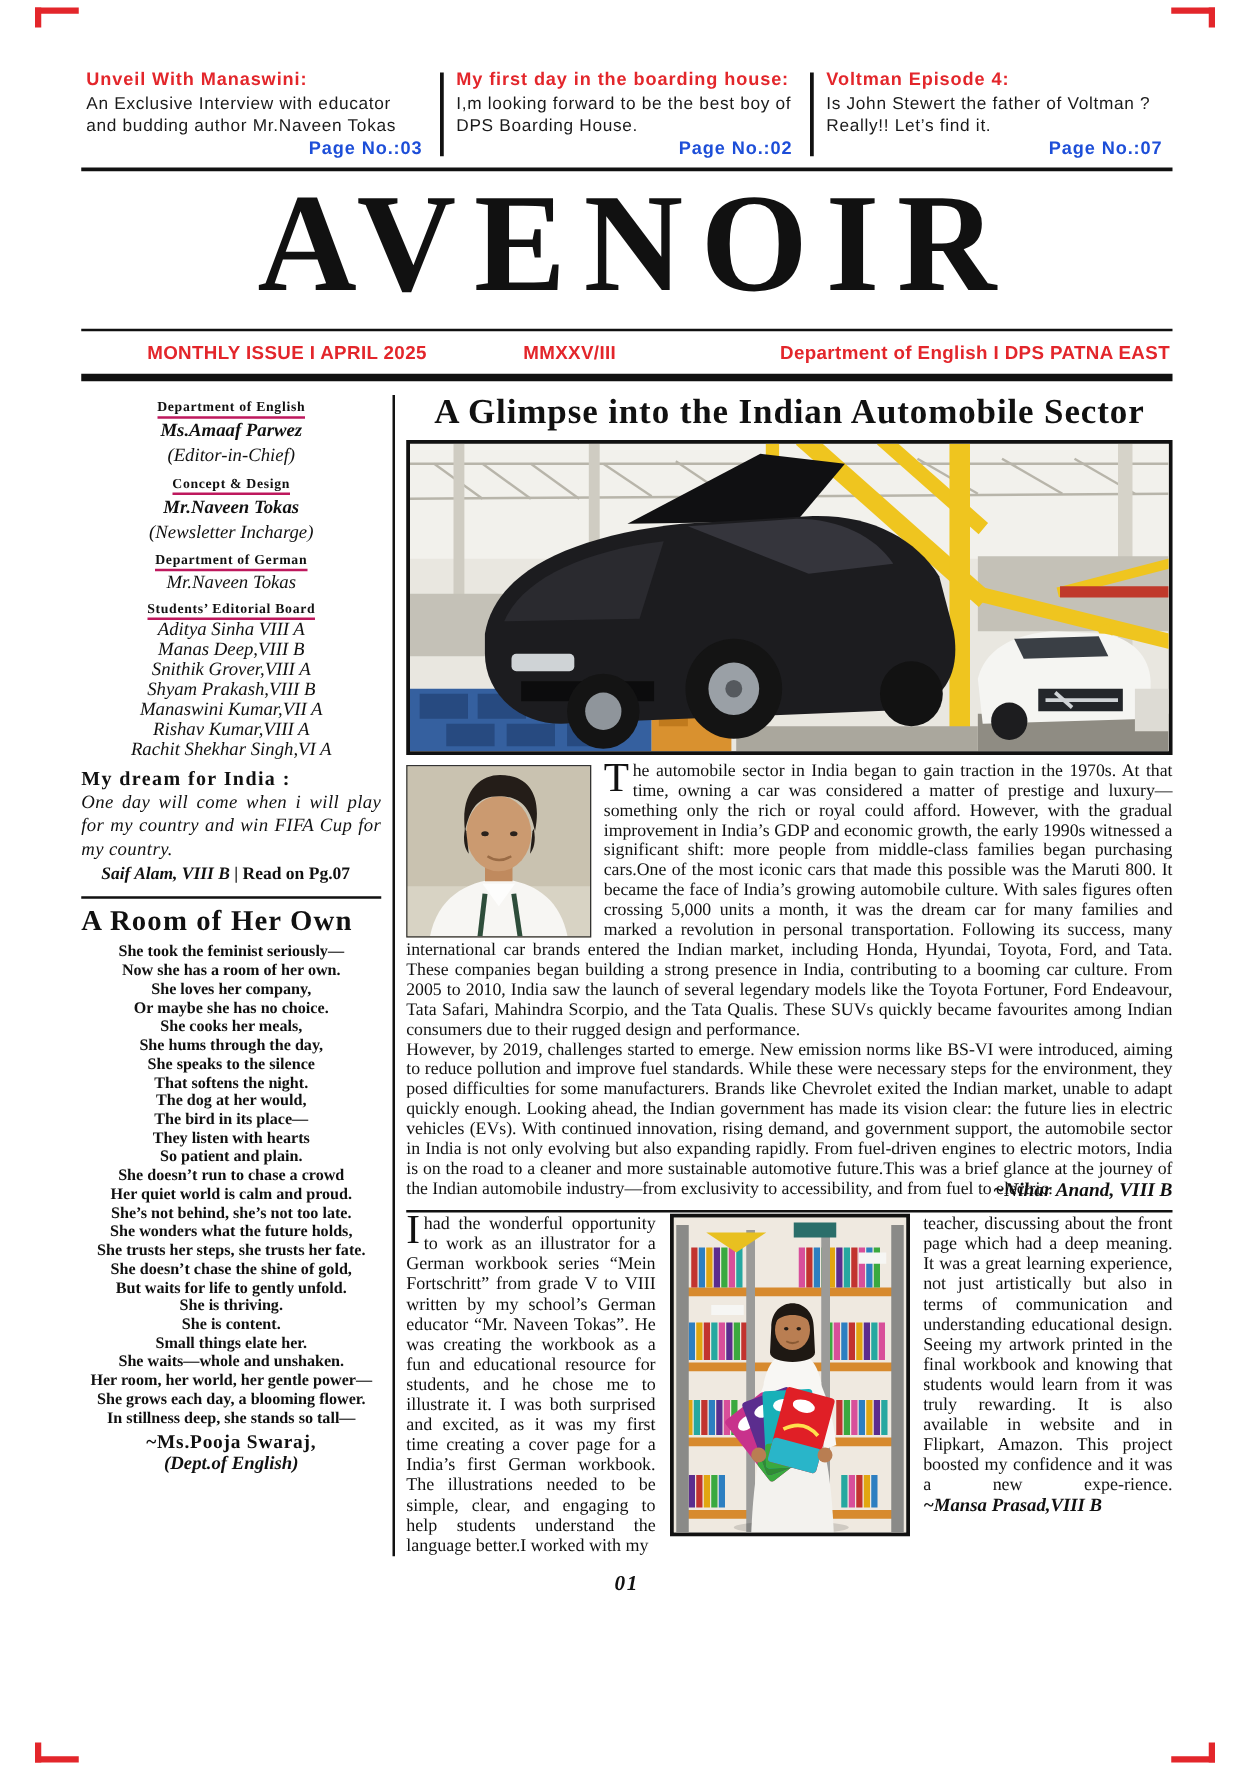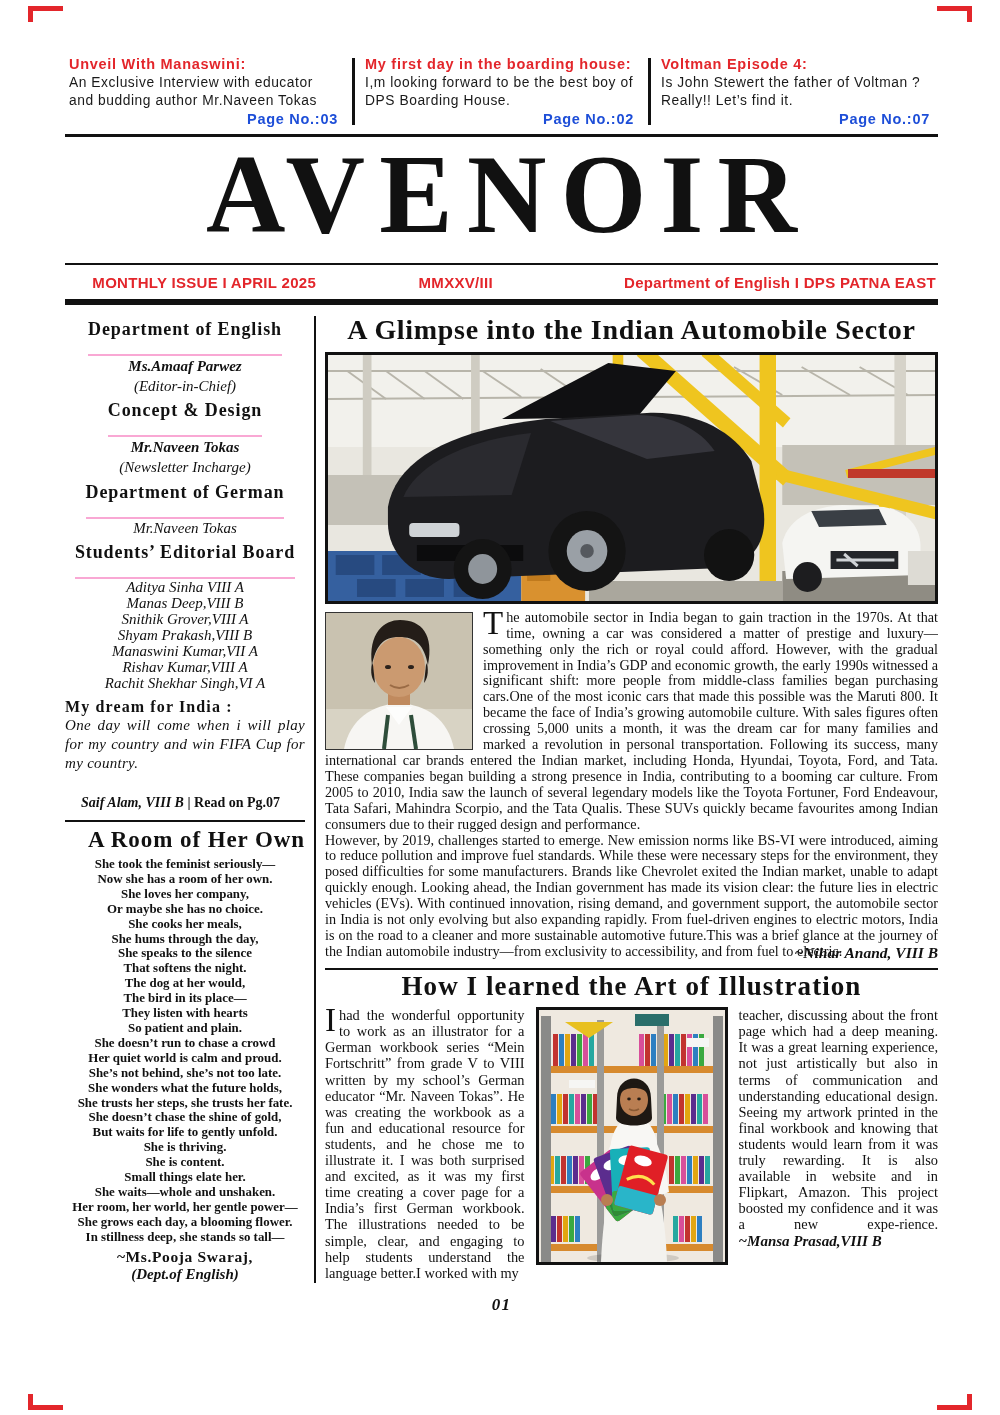--- a/index.html
+++ b/index.html
@@ -27,48 +27,48 @@
   .masthead{text-align:center;}
   .mast-title{font-family:"Liberation Serif",serif;font-weight:600;font-size:110px;line-height:1.0;
               letter-spacing:.13em;margin:2px 0 0 .13em;white-space:nowrap;transform:scaleY(1.02);}
   .mast-sub{font-family:"Liberation Sans",sans-serif;font-weight:700;font-size:30px;
             letter-spacing:.3em;margin:8px 0 0 .3em;white-space:nowrap;}
 
   
   .infobar-wrap{margin-top:14px;border-top:2px solid #111;border-bottom:6px solid #111;}
   .infobar{display:flex;align-items:center;padding:9px 2px 8px;color:#e3262b;
            font-family:"Liberation Sans",sans-serif;font-weight:700;font-size:15px;letter-spacing:.02em;}
-  .infobar .l{flex:1.2;text-align:center;}
+  .infobar .l{flex:1.2;text-align:right;}
   .infobar .c{flex:1;text-align:center;}
   .infobar .r{flex:1.6;text-align:right;}
 
   
   .content{display:flex;margin-top:9px;}
   .sidebar{width:240px;flex:none;}
   .vdiv{width:2px;background:#111;margin:2px 9px 0 9px;}
   .main{flex:1;min-width:0;}
 
   
   .sb-head{border-top:3px solid #111;border-bottom:3px solid #111;text-align:center;
            font-weight:700;font-size:20px;letter-spacing:.14em;padding:2px 0 3px;}
   .sb-sec{text-align:center;}
-  .sb-sec-head{display:inline-block;font-weight:700;font-size:18px;letter-spacing:.05em;
-               border-bottom:2px solid #f9a8d4;margin-top:6px;line-height:1.1;padding-bottom:14px;}
+  .sb-sec-head{display:inline-block;font-weight:700;font-size:11px;letter-spacing:.05em;
+               border-bottom:2px solid #be185d;margin-top:6px;line-height:1.1;padding-bottom:1px;}
   .sb-name{font-style:italic;font-weight:700;font-size:15px;line-height:1.4;}
   .sb-role{font-style:italic;font-size:15px;line-height:1.25;}
   .sb-member{font-style:italic;font-size:15px;line-height:16px;}
   .sb-head.today{margin-top:8px;}
   .dream{margin-top:7px;}
   .dream-title{font-weight:700;font-size:16px;letter-spacing:.07em;}
   .dream-body{font-style:italic;font-size:15px;line-height:1.25;text-align:justify;letter-spacing:.02em;}
-  .dream-byline{font-size:14px;margin-top:22px;padding-left:16px;}
+  .dream-byline{font-size:14px;margin-top:2px;padding-left:16px;}
   .dream-author{font-weight:700;font-style:italic;}
   .dream-readon{font-weight:700;}
   .sb-rule{height:2.5px;background:#111;margin:9px 0 5px;}
-  .poem-title{font-size:23px;font-weight:700;text-align:right;letter-spacing:.04em;margin:0 0 4px;}
+  .poem-title{font-size:23px;font-weight:700;text-align:left;letter-spacing:.04em;margin:0 0 4px;}
   .poem-line{font-size:12.9px;font-weight:700;line-height:14.9px;text-align:center;}
   .poem-author{font-weight:700;font-size:15.5px;text-align:center;margin-top:3px;letter-spacing:.04em;}
   .poem-dept{font-weight:700;font-style:italic;font-size:15px;text-align:center;}
 
   
   .a1-title{font-size:28px;font-weight:700;letter-spacing:.025em;text-align:center;
             white-space:nowrap;margin:0 0 6px;}
   .photo-frame{border:3px solid #111;overflow:hidden;background:#e8e6df;}
   .photo1{height:246px;margin-bottom:6px;}
   .photo1 svg{display:block;width:100%;height:100%;}
@@ -316,21 +316,20 @@
               <ellipse cx="85" cy="54" rx="3" ry="2" fill="#2b221c"></ellipse>
               <path d="M64,72 Q73,78 83,72" stroke="#9a6b45" stroke-width="2" fill="none"></path>
             </svg>
           </figure>
           <span class="dropcap">T</span><span>he automobile sector in India began to gain traction in the 1970s. At that time, owning a car was considered a matter of prestige and luxury—something only the rich or royal could afford. However, with the gradual improvement in India’s GDP and economic growth, the early 1990s witnessed a significant shift: more people from middle-class families began purchasing cars.One of the most iconic cars that made this possible was the Maruti 800. It became the face of India’s growing automobile culture. With sales figures often crossing 5,000 units a month, it was the dream car for many families and marked a revolution in personal transportation. Following its success, many international car brands entered the Indian market, including Honda, Hyundai, Toyota, Ford, and Tata. These companies began building a strong presence in India, contributing to a booming car culture. From 2005 to 2010, India saw the launch of several legendary models like the Toyota Fortuner, Ford Endeavour, Tata Safari, Mahindra Scorpio, and the Tata Qualis. These SUVs quickly became favourites among Indian consumers due to their rugged design and performance.</span>
           <div>However, by 2019, challenges started to emerge. New emission norms like BS-VI were introduced, aiming to reduce pollution and improve fuel standards. While these were necessary steps for the environment, they posed difficulties for some manufacturers. Brands like Chevrolet exited the Indian market, unable to adapt quickly enough. Looking ahead, the Indian government has made its vision clear: the future lies in electric vehicles (EVs). With continued innovation, rising demand, and government support, the automobile sector in India is not only evolving but also expanding rapidly. From fuel-driven engines to electric motors, India is on the road to a cleaner and more sustainable automotive future.This was a brief glance at the journey of the Indian automobile industry—from exclusivity to accessibility, and from fuel to electric.</div>
           <div class="a1-byline">~Nihar Anand, VIII B</div>
         </div>
 
         <div class="a2-rule"></div>
-        <h2 class="a2-title">How I learned the Art of Illustration</h2>
 
         <div class="a2-cols">
           <p class="a2-col" style="margin:0;">
             <span class="dropcap">I</span><span>had the wonderful opportunity to work as an illustrator for a German workbook series “Mein Fortschritt” from grade V to VIII written by my school’s German educator “Mr. Naveen Tokas”. He was creating the workbook as a fun and educational resource for students, and he chose me to illustrate it. I was both surprised and excited, as it was my first time creating a cover page for a India’s first German workbook. The illustrations needed to be simple, clear, and engaging to help students understand the language better.I worked with my</span>
           </p>
 
           <figure class="photo-frame photo2" style="margin:0;">
             <svg viewBox="0 0 186 252" preserveAspectRatio="none">
               <rect x="0" y="0" width="186" height="252" fill="#efe9e0"></rect>
 

